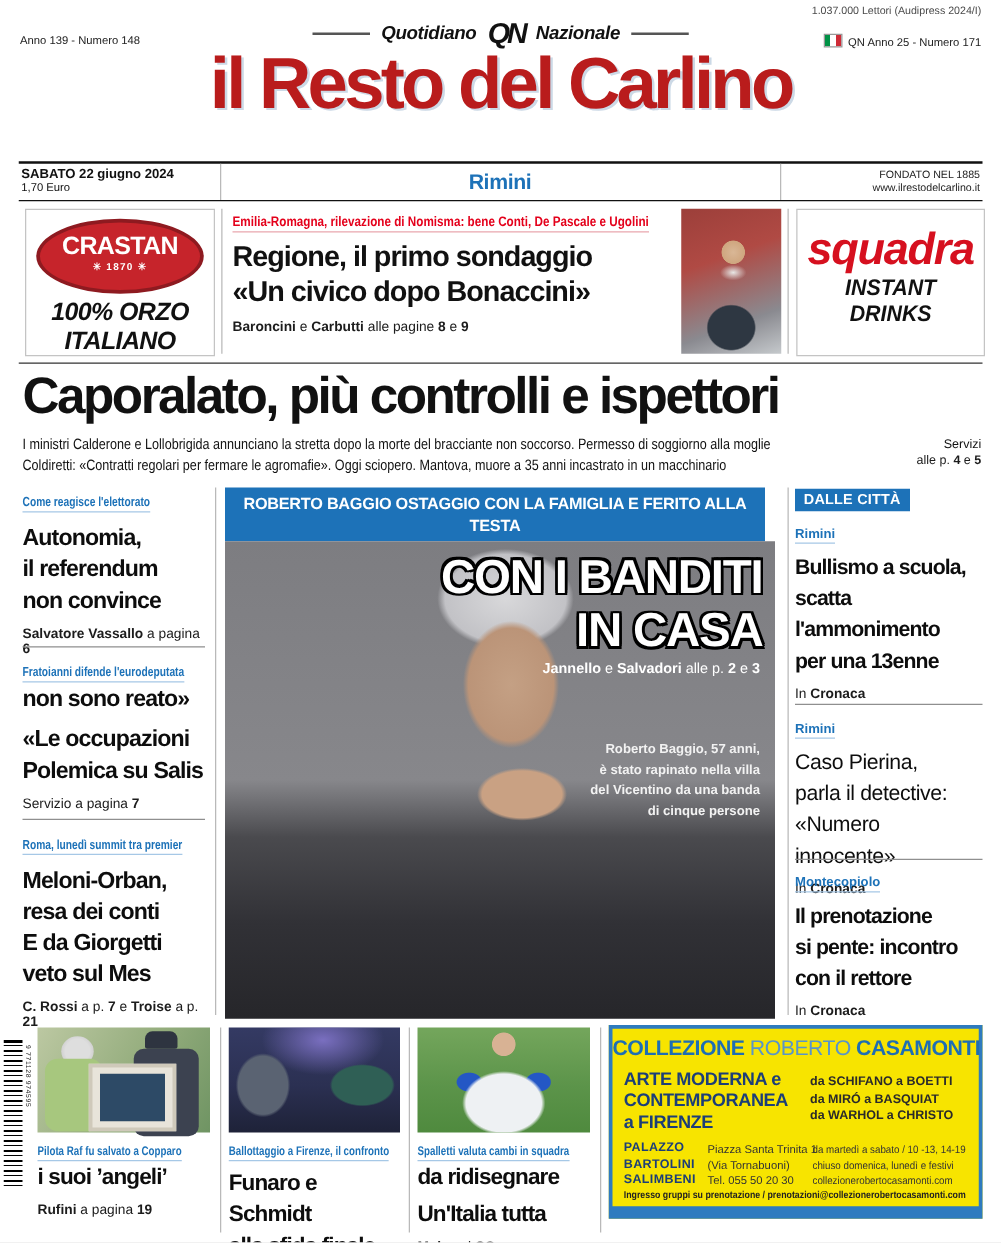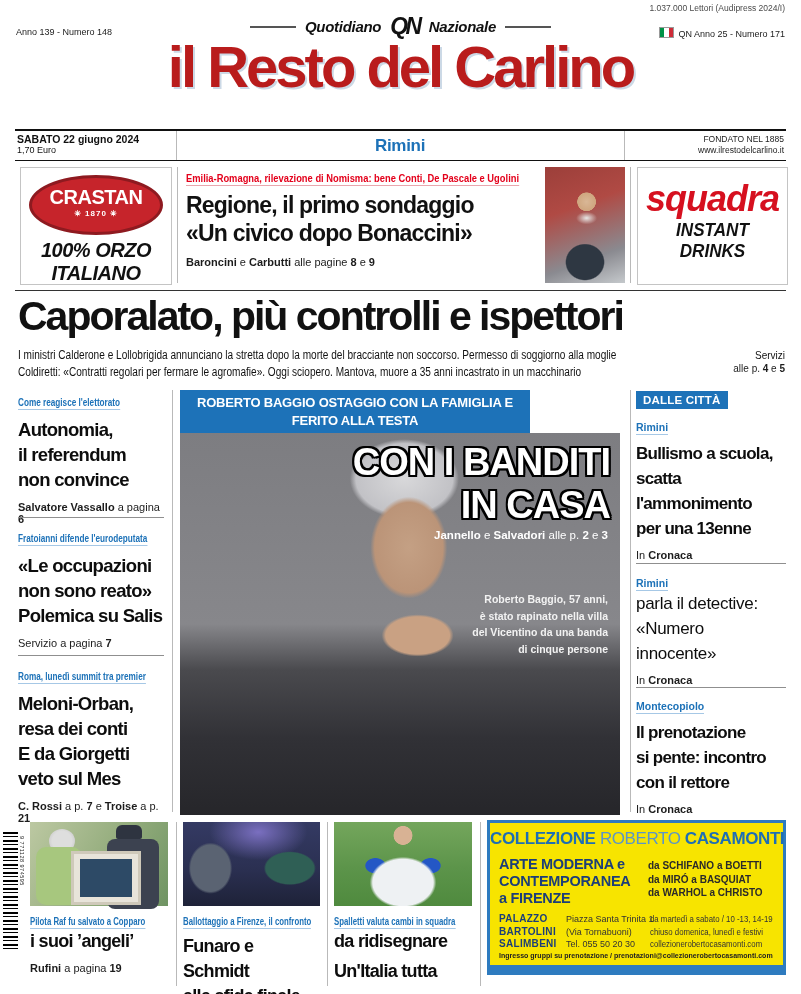--- a/index.html
+++ b/index.html
@@ -200,36 +200,36 @@
   <div class="abs" style="left:18px;top:392px;width:146px;">
     <span class="kicker cond76">Come reagisce l'elettorato</span>
     <div class="hl" style="margin-top:7px;">Autonomia,</div>
     <div class="hl">il referendum</div>
     <div class="hl">non convince</div>
     <div class="byline" style="margin-top:9px;"><b>Salvatore Vassallo</b><span> a pagina </span><b>6</b></div>
   </div>
   <div class="hline" style="left:18px;top:517px;width:146px;"></div>
   <div class="abs" style="left:18px;top:528px;width:146px;">
     <span class="kicker cond76">Fratoianni difende l'eurodeputata</span>
+    <div class="hl">non sono reato»</div>
     <div class="hl" style="margin-top:7px;">«Le occupazioni</div>
-    <div class="hl">non sono reato»</div>
     <div class="hl">Polemica su Salis</div>
     <div class="byline" style="margin-top:9px;"><span>Servizio a pagina </span><b>7</b></div>
   </div>
   <div class="hline" style="left:18px;top:655px;width:146px;"></div>
   <div class="abs" style="left:18px;top:666px;width:146px;">
     <span class="kicker cond76">Roma, lunedì summit tra premier</span>
     <div class="hl" style="margin-top:7px;">Meloni-Orban,</div>
     <div class="hl">resa dei conti</div>
     <div class="hl">E da Giorgetti</div>
     <div class="hl">veto sul Mes</div>
     <div class="byline" style="margin-top:9px;"><b>C. Rossi</b><span> a p. </span><b>7</b><span> e </span><b>Troise</b><span> a p. </span><b>21</b></div>
   </div>
 
-  <div class="abs banner" style="left:180px;top:390px;width:350px;height:39px;">
+  <div class="abs banner" style="left:180px;top:390px;width:432px;height:39px;">
     <div>ROBERTO BAGGIO OSTAGGIO CON LA FAMIGLIA E FERITO ALLA TESTA</div>
     <div>«QUARANTA MINUTI DI TERRORE, ORA BISOGNA SUPERARE LA PAURA»</div>
   </div>
   <div class="abs photo photo-baggio" style="left:180px;top:433px;width:440px;height:382px;">
     <div class="bighead" style="position:absolute;right:10px;top:10px;">CON I BANDITI</div>
     <div class="bighead" style="position:absolute;right:10px;top:53px;">IN CASA</div>
     <div class="photo-byline" style="position:absolute;right:12px;top:96px;"><b>Jannello</b><span> e </span><b>Salvadori</b><span> alle p. </span><b>2</b><span> e </span><b>3</b></div>
     <div class="caption" style="position:absolute;right:12px;top:158px;">
       <div>Roberto Baggio, 57 anni,</div>
       <div>è stato rapinato nella villa</div>
@@ -245,20 +245,21 @@
     <span class="kicker">Rimini</span>
     <div class="hl hl17" style="margin-top:6px;">Bullismo a scuola,</div>
     <div class="hl hl17">scatta</div>
     <div class="hl hl17">l'ammonimento</div>
     <div class="hl hl17">per una 13enne</div>
     <div class="byline" style="margin-top:8px;"><span>In </span><b>Cronaca</b></div>
   </div>
   <div class="hline" style="left:636px;top:563px;width:150px;"></div>
   <div class="abs" style="left:636px;top:573px;width:150px;">
     <span class="kicker">Rimini</span>
+    <div class="hl hl17 hl-light" style="margin-top:6px;">Caso Pierina,</div>
     <div class="hl hl17 hl-light">parla il detective:</div>
     <div class="hl hl17 hl-light">«Numero innocente»</div>
     <div class="byline" style="margin-top:8px;"><span>In </span><b>Cronaca</b></div>
   </div>
   <div class="hline" style="left:636px;top:687px;width:150px;"></div>
   <div class="abs" style="left:636px;top:696px;width:150px;">
     <span class="kicker">Montecopiolo</span>
     <div class="hl hl17" style="margin-top:6px;">Il prenotazione</div>
     <div class="hl hl17">si pente: incontro</div>
     <div class="hl hl17">con il rettore</div>

